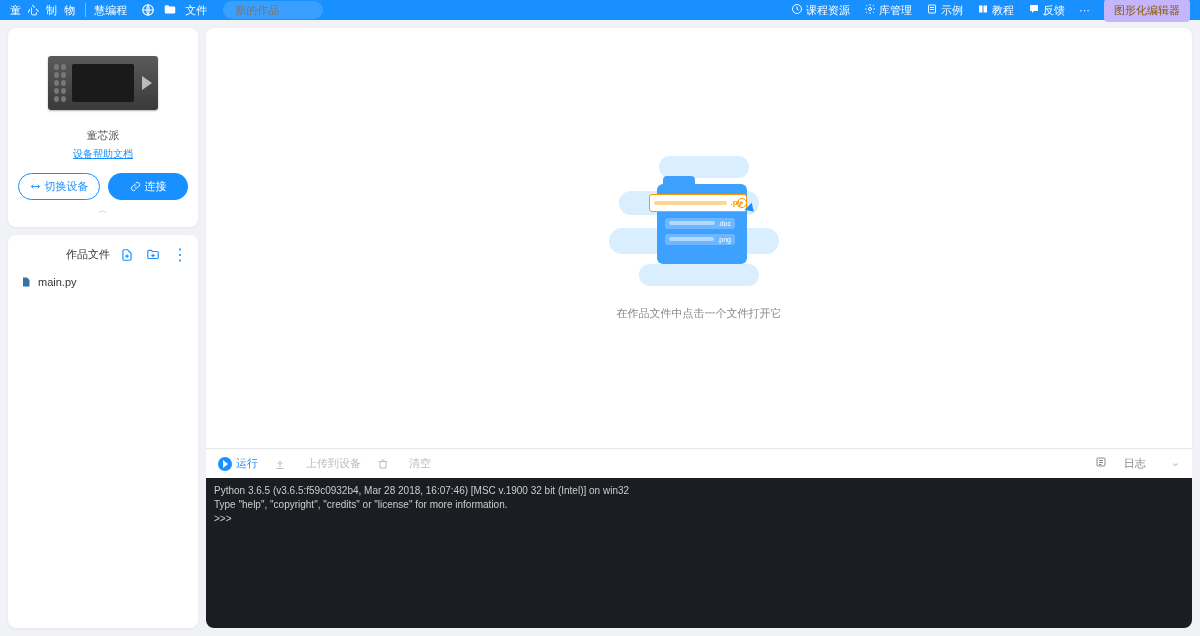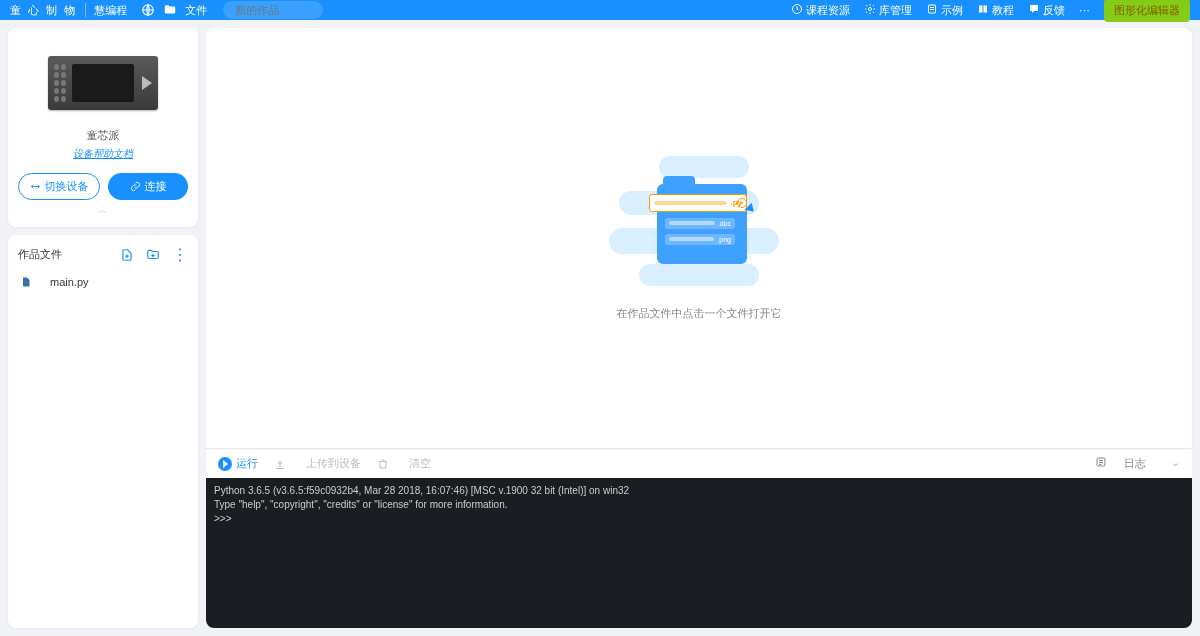--- a/index.html
+++ b/index.html
@@ -7,49 +7,49 @@
 
 
 .header { height: 20px; background: #1890ff; display: flex; align-items: center; padding: 0 10px; color: #fff; font-size: 11px; }
 .header-left { display: flex; align-items: center; gap: 8px; }
 .logo-text { letter-spacing: 2px; }
 .divider-v { width: 1px; height: 14px; background: rgba(255,255,255,0.4); }
 .header-icon { display: inline-flex; align-items: center; cursor: pointer; }
 .project-name-input { background: rgba(255,255,255,0.15); border: none; border-radius: 12px; padding: 3px 12px; color: #fff; font-size: 11px; width: 100px; outline: none; }
 .header-right { margin-left: auto; display: flex; align-items: center; gap: 14px; }
 .header-link { display: flex; gap: 3px; cursor: pointer; color: #fff; }
-.btn-switch-editor { background: #84cc16; color: #8a5a00; border: none; border-radius: 4px; padding: 4px 10px; font-size: 11px; cursor: pointer; }
+.btn-switch-editor { background: #c4b5fd; color: #8a5a00; border: none; border-radius: 4px; padding: 4px 10px; font-size: 11px; cursor: pointer; }
 
 
 .main { flex: 1; display: flex; gap: 8px; padding: 8px; }
 
 
 .sidebar { width: 190px; display: flex; flex-direction: column; gap: 8px; }
 .panel { background: #fff; border-radius: 8px; box-shadow: 0 1px 3px rgba(0,0,0,0.05); }
 .device-panel { padding: 10px; display: flex; flex-direction: column; align-items: center; }
 .mode-tabs { display: flex; background: #e6f4ff; border-radius: 14px; padding: 2px; margin-bottom: 10px; }
 .mode-tab { padding: 4px 14px; border-radius: 12px; font-size: 11px; cursor: pointer; color: #1890ff; }
 .mode-tab.active { background: #1890ff; color: #fff; }
 .device-image { width: 110px; height: 54px; background: linear-gradient(180deg,#5a5a5a,#3a3a3a); border-radius: 3px; margin: 18px 0; position: relative; box-shadow: 0 1px 2px rgba(0,0,0,0.3); }
 .device-image::before { content:""; position:absolute; left:24px; top:8px; width:62px; height:38px; background:#1a1a1a; border-radius:2px; }
 .device-image::after { content:""; position:absolute; right:6px; top:50%; transform:translateY(-50%); width:0; height:0; border-left:10px solid #bbb; border-top:7px solid transparent; border-bottom:7px solid transparent; }
 .device-dots-l { position:absolute; left:6px; top:8px; width:12px; height:38px; display:grid; grid-template-columns:repeat(2,1fr); grid-template-rows:repeat(5,1fr); gap:2px; }
 .device-dots-l i { background:#777; border-radius:50%; }
 .device-name { font-size: 11px; color: #555; margin-bottom: 4px; }
-.device-link { font-size: 10px; color: #1890ff; text-decoration: underline; cursor: pointer; margin-bottom: 12px; font-style: italic; }
+.device-link { font-size: 10px; color: #1890ff; text-decoration: underline; cursor: pointer; margin-bottom: 12px; }
 .device-actions { display: flex; gap: 8px; width: 100%; }
 .btn-outline { flex: 1; border: 1px solid #1890ff; background: #fff; color: #1890ff; border-radius: 14px; padding: 5px 0; font-size: 11px; cursor: pointer; display: flex; align-items: center; justify-content: center; gap: 4px; }
 .btn-solid { flex: 1; border: none; background: #1890ff; color: #fff; border-radius: 14px; padding: 5px 0; font-size: 11px; cursor: pointer; display: flex; align-items: center; justify-content: center; gap: 4px; }
 .collapse-handle { text-align:center; margin-top:4px; color:#bbb; font-size:9px; cursor:pointer; }
 
 .files-panel { flex: 1; padding: 10px; }
-.files-header { display: flex; align-items: center; justify-content: space-between; margin-bottom: 8px; }
+.files-header { display: flex; align-items: center; justify-content: space-between; margin-bottom: 8px; margin-left: 48px; }
 .files-title { font-size: 11px; color: #333; }
 .files-header-icons { display: flex; align-items: center; gap: 12px; color: #1890ff; }
-.file-item { display: flex; align-items: center; gap: 18px; padding: 4px 2px; font-size: 11px; color: #333; cursor: pointer; }
+.file-item { display: flex; align-items: center; gap: 6px; padding: 4px 2px; font-size: 11px; color: #333; cursor: pointer; }
 .file-icon { width: 12px; height: 12px; }
 
 
 .content { flex: 1; display: flex; flex-direction: column; gap: 0; }
 .editor-panel { flex: 1; background: #fff; border-radius: 8px 8px 0 0; display: flex; align-items: center; justify-content: center; flex-direction: column; position: relative; }
 .empty-illustration { width: 200px; height: 140px; position: relative; margin-bottom: 10px; }
 .cloud { position:absolute; background:#d9eeff; border-radius:20px; }
 .cloud.c1 { width:90px; height:22px; top:0; left:60px; }
 .cloud.c2 { width:140px; height:24px; top:35px; left:20px; border-radius:24px; }
 .cloud.c3 { width:170px; height:26px; top:72px; left:10px; }

